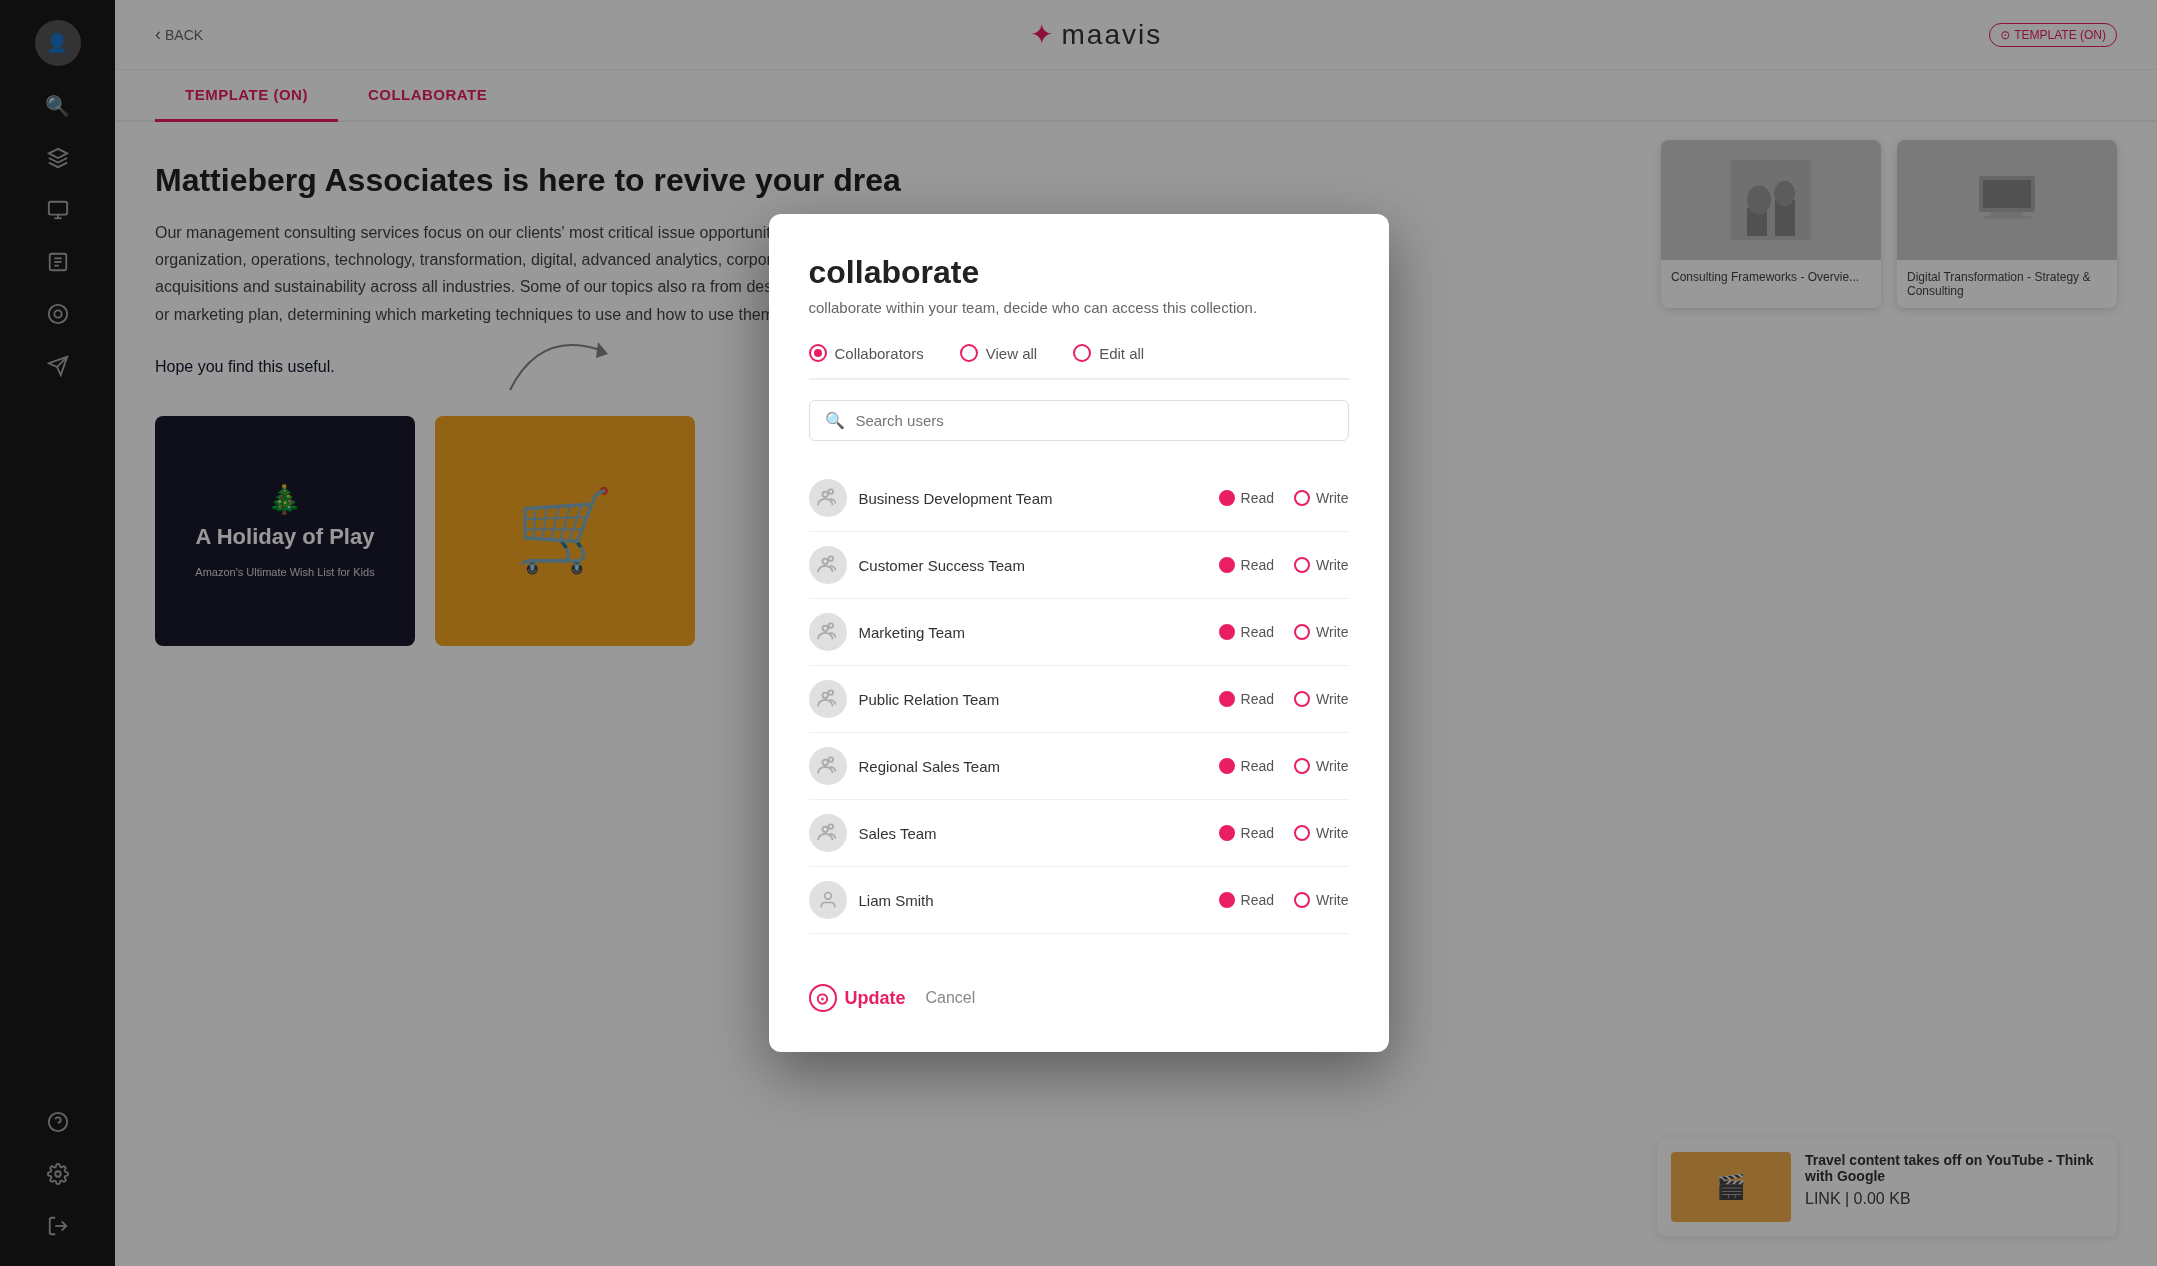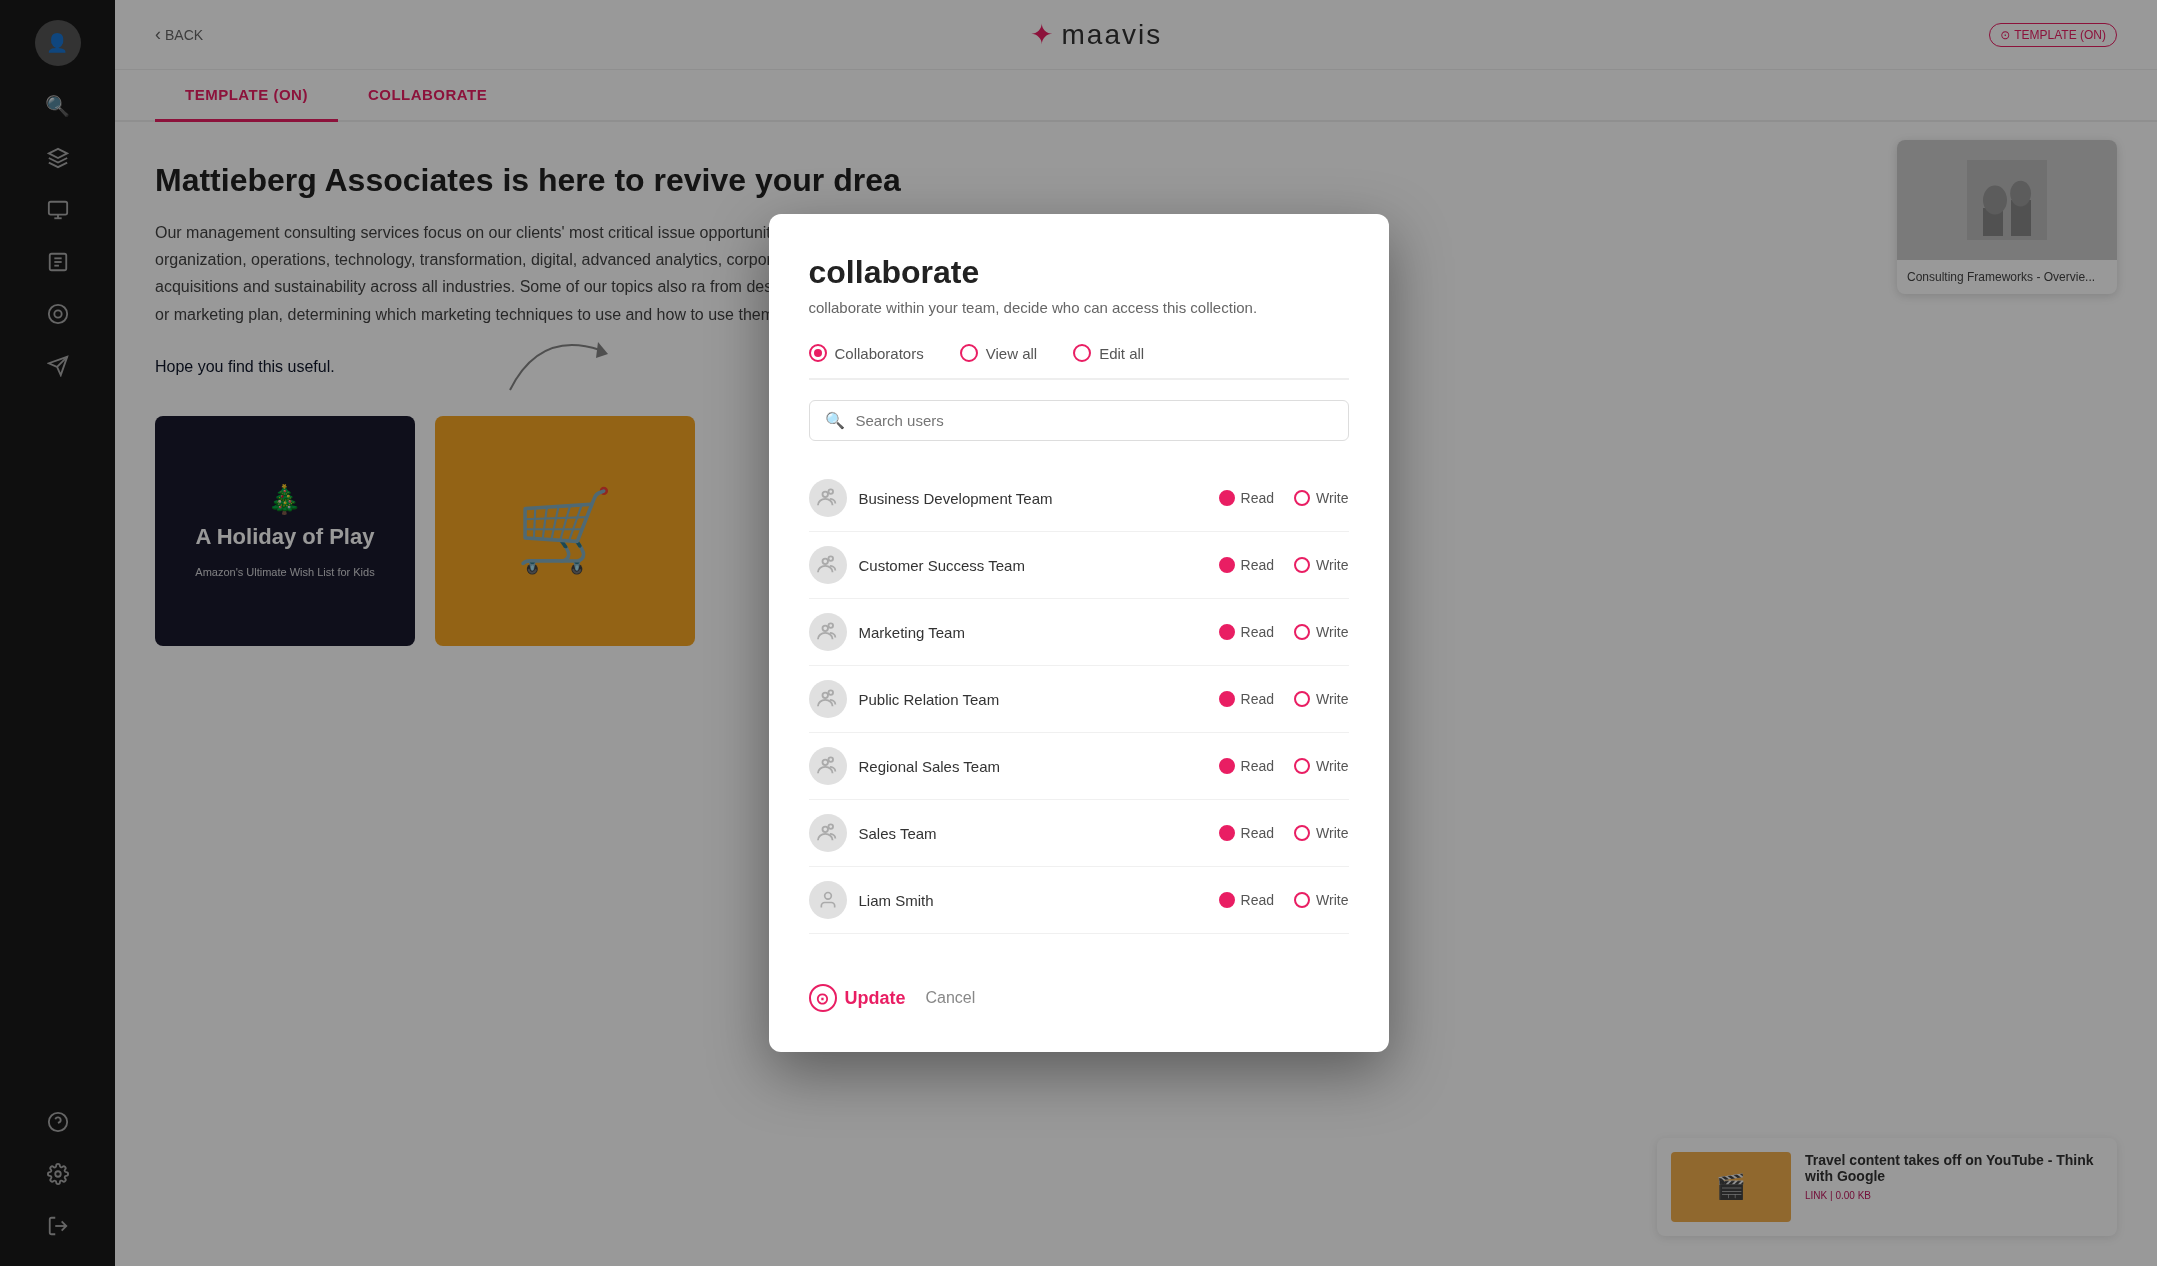--- a/index.html
+++ b/index.html
@@ -517,27 +517,39 @@
         <svg width="80" height="80" viewBox="0 0 100 100">
           <rect width="100" height="100" fill="#bbb"></rect>
           <rect x="20" y="60" width="25" height="35" fill="#888"></rect>
           <ellipse cx="35" cy="50" rx="15" ry="18" fill="#999"></ellipse>
           <rect x="55" y="50" width="25" height="45" fill="#888"></rect>
           <ellipse cx="67" cy="42" rx="13" ry="16" fill="#999"></ellipse>
         </svg>
       </div>
       <div class="bg-card-text">Consulting Frameworks - Overvie...</div>
     </div>
+    <div class="bg-card">
+      <div class="bg-card-img-placeholder">
+        <svg width="80" height="80" viewBox="0 0 100 100">
+          <rect width="100" height="100" fill="#ccc"></rect>
+          <rect x="15" y="20" width="70" height="45" rx="3" fill="#aaa"></rect>
+          <rect x="20" y="25" width="60" height="35" fill="#888"></rect>
+          <rect x="30" y="65" width="40" height="5" fill="#bbb"></rect>
+          <rect x="20" y="70" width="60" height="3" fill="#bbb"></rect>
+        </svg>
+      </div>
+      <div class="bg-card-text">Digital Transformation - Strategy &amp; Consulting</div>
+    </div>
   </div>
 
   <div style="position:absolute; bottom:30px; right:40px; width:460px; background:#fff; border-radius:8px; padding:14px; display:flex; gap:14px; box-shadow:0 2px 10px rgba(0,0,0,0.1); z-index:2;">
     <div style="width:120px; height:70px; background:#f0ad4e; border-radius:4px; flex-shrink:0; display:flex; align-items:center; justify-content:center; font-size:24px;">🎬</div>
     <div>
       <div style="font-size:14px; font-weight:600; color:#333;">Travel content takes off on YouTube - Think with Google</div>
-      <div style="font-size:10px; color:#be185d; margin-top:6px;">LINK | 0.00 KB</div>
+      <div style="font-size:16px; color:#404040; margin-top:6px;">LINK | 0.00 KB</div>
     </div>
   </div>
 </div>
 
 <svg class="arrow-svg" width="120" height="80" viewBox="0 0 120 80">
   <path d="M 10 70 Q 40 10 100 30" stroke="#333" stroke-width="2" fill="none"></path>
   <polygon points="98,22 108,34 96,38" fill="#333"></polygon>
 </svg>
 
 <div class="modal-overlay">

